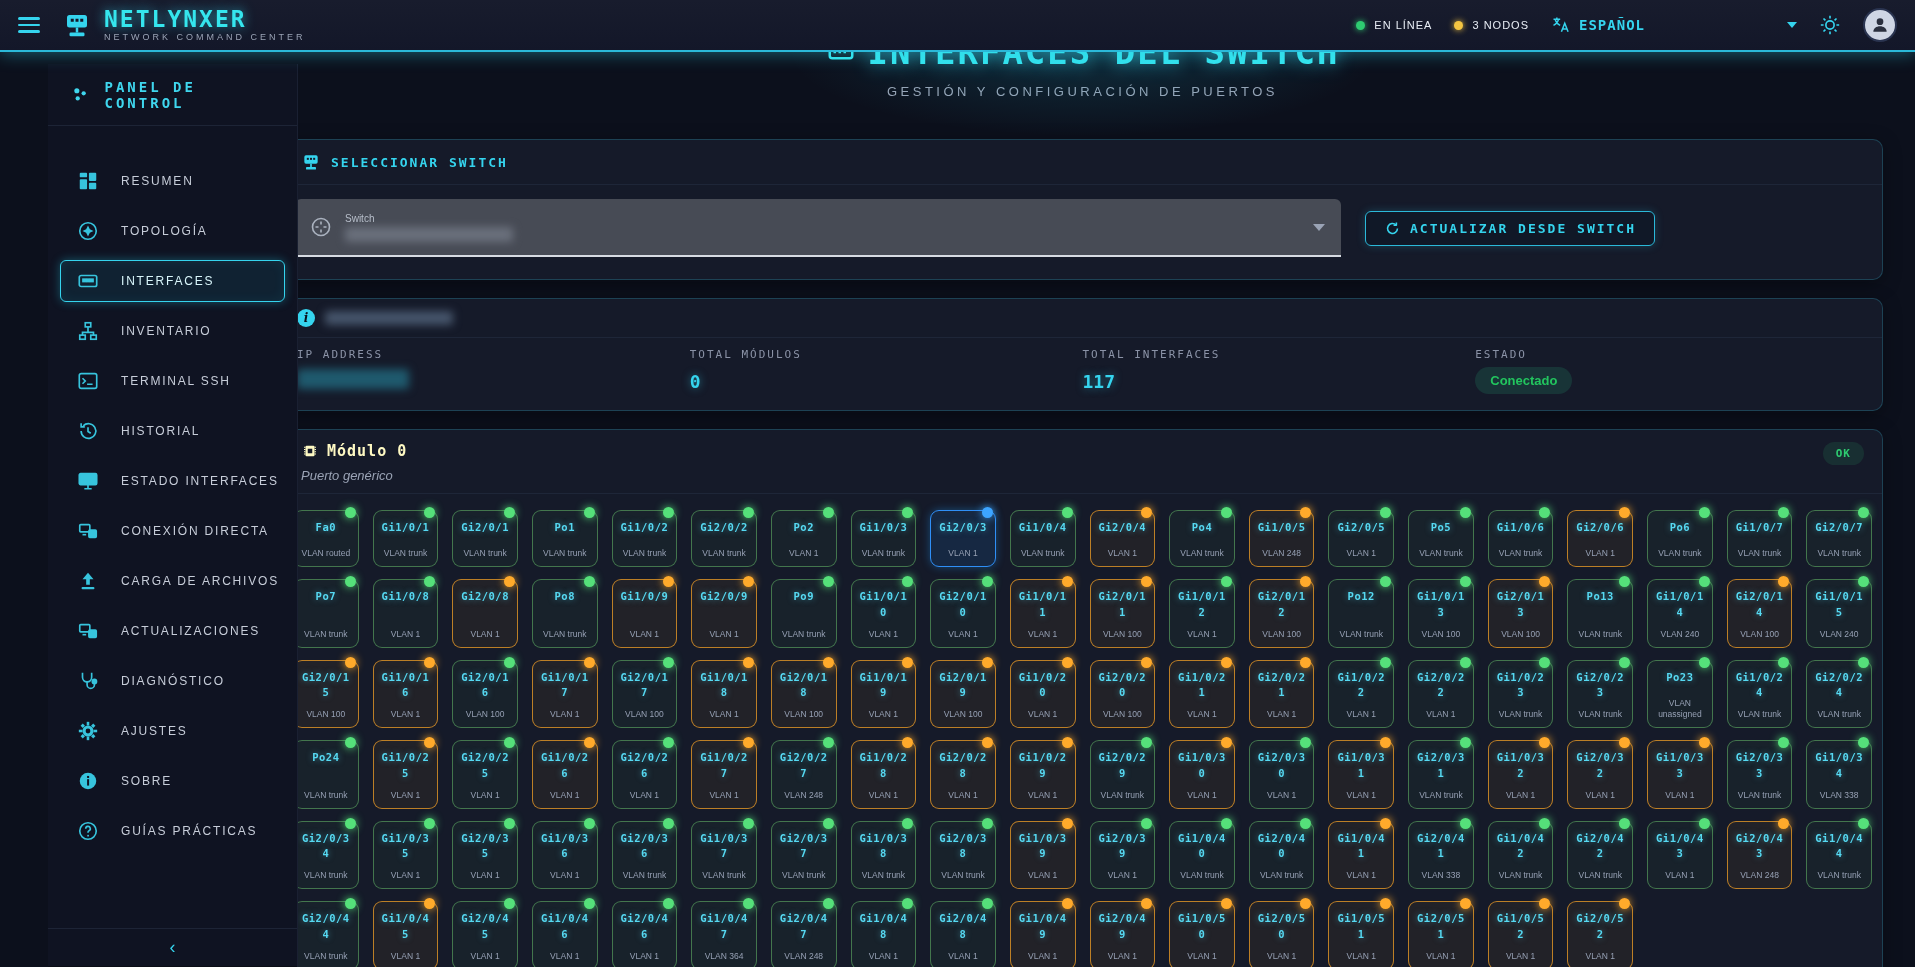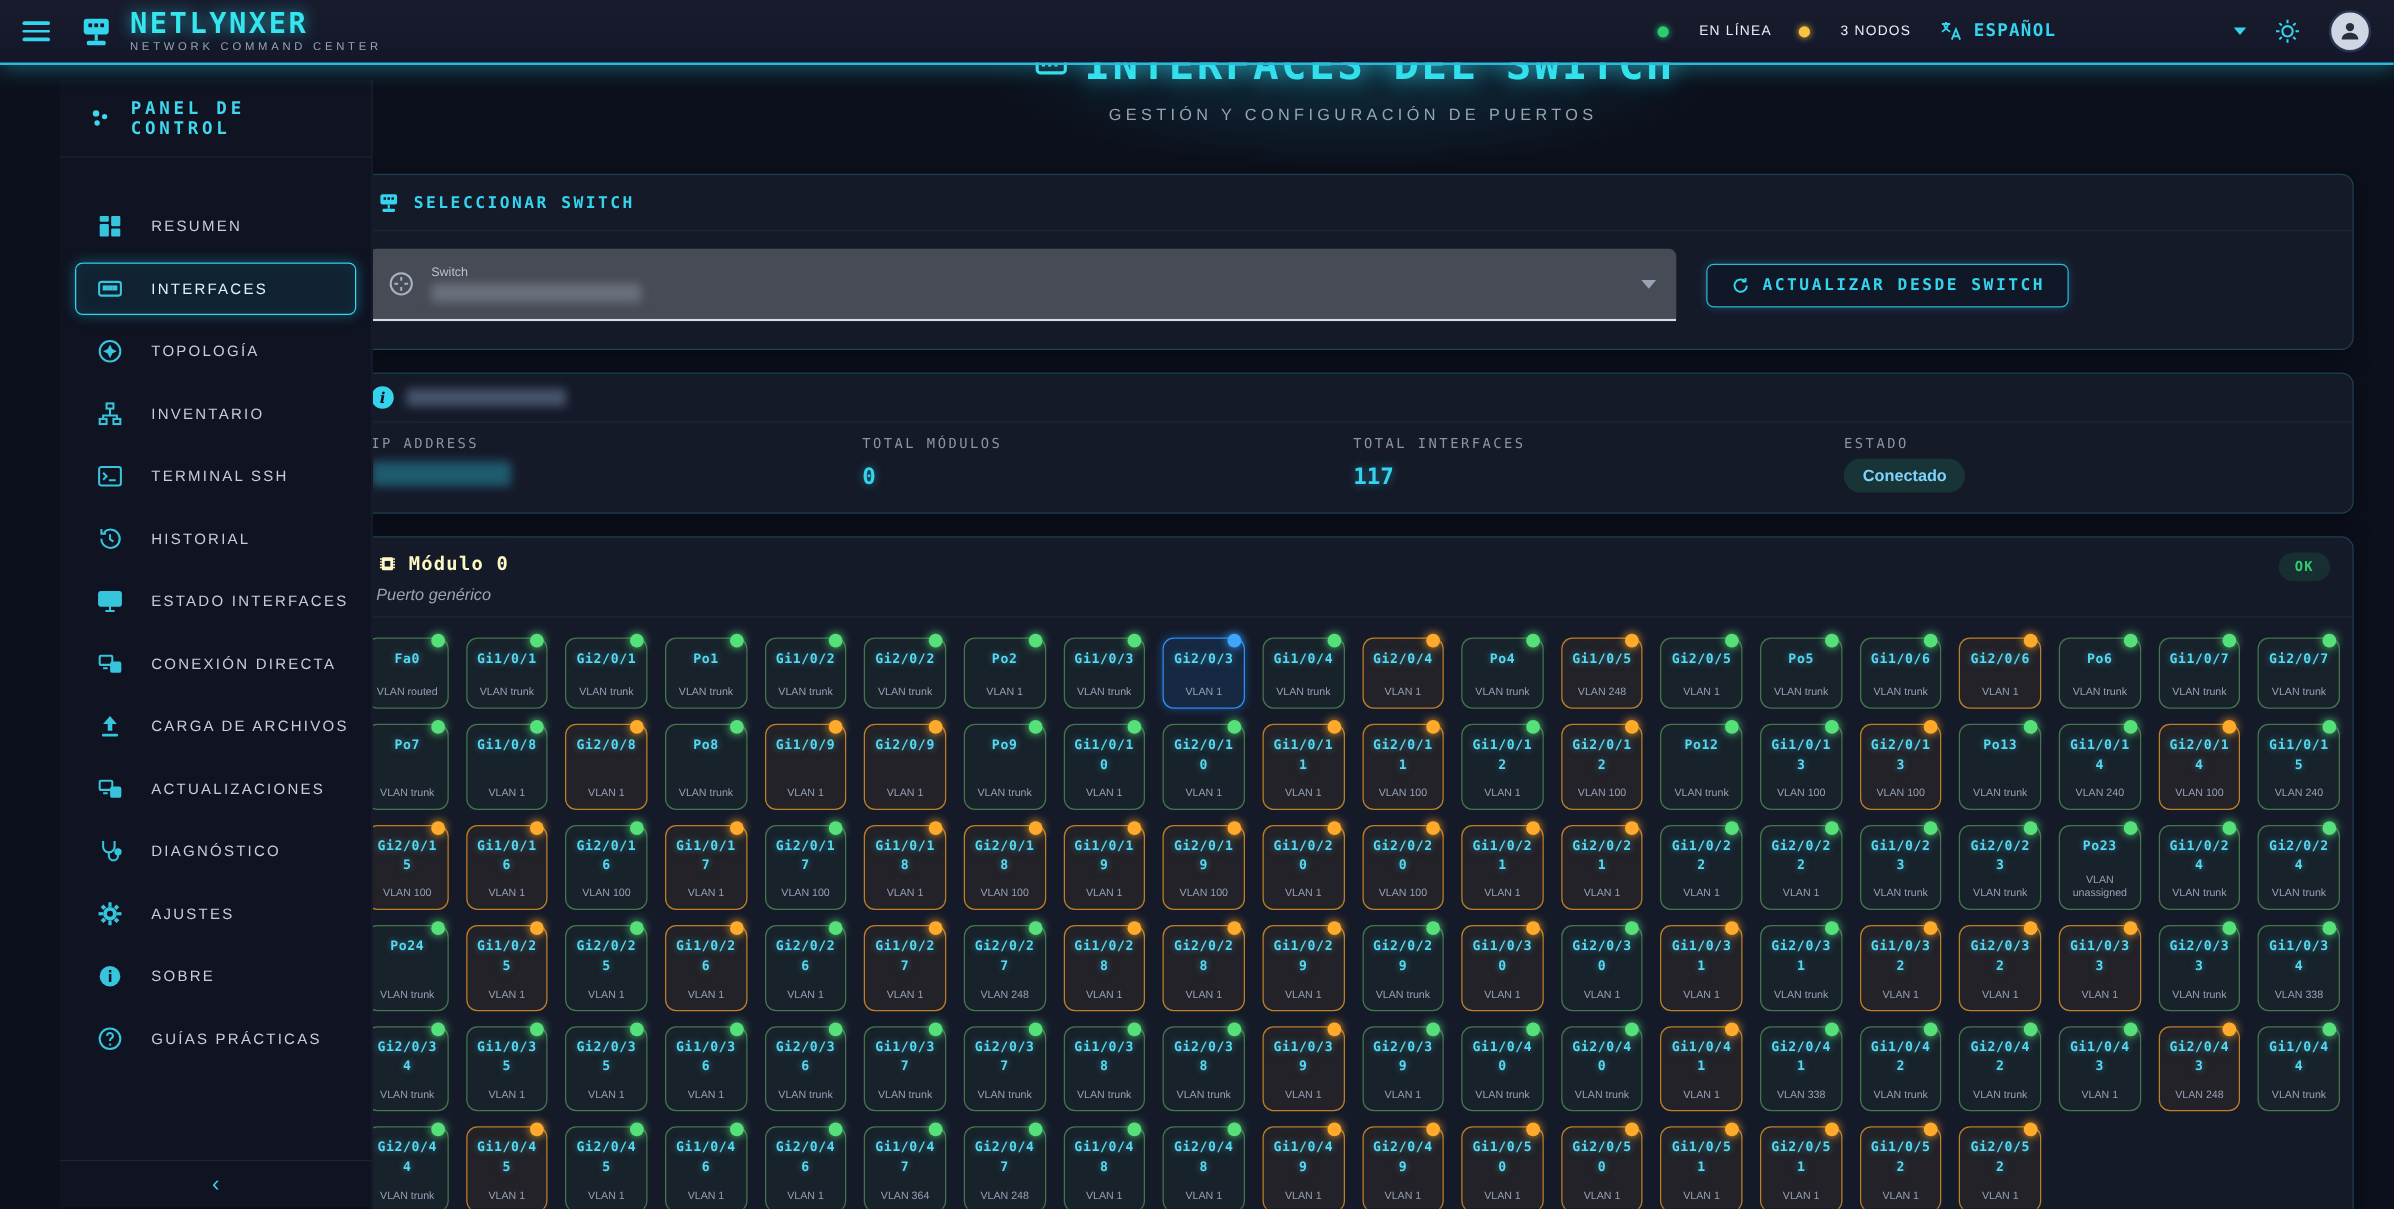--- a/index.html
+++ b/index.html
@@ -19,21 +19,21 @@
     display:flex; align-items:center; padding:15px 18px;
   }
   .burger { width:22px; display:flex; flex-direction:column; gap:4px; cursor:pointer; margin-right:22px; }
   .burger i { display:block; height:2.5px; background:#35d4ee; border-radius:2px; }
   .brand { display:flex; align-items:center; gap:12px; }
   .brand svg { color:#35d4ee; }
   .brand-name { color:#35e6ee; font-size:23px; font-weight:bold; letter-spacing:2px;
     font-family:"DejaVu Sans Mono", monospace; text-shadow:0 0 12px rgba(53,212,238,.7); line-height:1; }
   .brand-sub { color:#9aa3b5; font-size:9px; letter-spacing:3px; margin-top:1px; }
   .header-right { margin-left:auto; display:flex; align-items:center; gap:22px; }
-  .statusline { display:flex; align-items:center; gap:24px; font-size:11px; letter-spacing:1px; color:#e8edf5; }
+  .statusline { display:flex; align-items:center; gap:9px; font-size:11px; letter-spacing:1px; color:#e8edf5; }
   .dot { width:9px; height:9px; border-radius:50%; display:inline-block; }
   .dot.green { background:#2ecc71; box-shadow:0 0 6px #2ecc71; }
   .dot.amber { background:#f4c542; box-shadow:0 0 6px #f4c542; }
   .lang { display:flex; align-items:center; gap:8px; color:#35d4ee; font-weight:bold;
     font-size:14px; letter-spacing:1px; cursor:pointer; font-family:"DejaVu Sans Mono", monospace;}
   .caret { width:0; height:0; border-left:5px solid transparent; border-right:5px solid transparent;
     border-top:6px solid #35d4ee; margin-left:120px; cursor:pointer; }
   .sun-btn { color:#35d4ee; cursor:pointer; display:flex; }
   .avatar { width:34px; height:34px; border-radius:50%; background:#cfd6e4; display:flex;
     align-items:center; justify-content:center; cursor:pointer; border:2px solid #2a3450; }
@@ -97,21 +97,21 @@
     font-size:12px; font-weight:bold; display:flex; align-items:center; justify-content:center;
     font-family:"DejaVu Serif", serif; font-style:italic; }
   .redact.title-val { width:128px; height:14px; background:#46556b; }
   .stats-row { display:flex; padding:10px 14px 16px; }
   .stat { width:400px; }
   .stat-label { color:#8b93a7; font-size:11px; letter-spacing:2px; font-family:"DejaVu Sans Mono", monospace; }
   .stat-value { margin-top:10px; color:#35d4ee; font-size:18px; font-weight:bold;
     font-family:"DejaVu Sans Mono", monospace; text-shadow:0 0 8px rgba(53,212,238,.5); }
   .redact.ip-val { width:112px; height:20px; background:#1f5a6e; margin-top:8px; }
   .badge-green { display:inline-block; margin-top:6px; padding:6px 15px; border-radius:14px;
-    background:rgba(46,229,157,.13); color:#7dd3fc; font-size:13px; font-weight:bold; }
+    background:rgba(46,229,157,.13); color:#22c55e; font-size:13px; font-weight:bold; }
   
   .mod-card { margin-top:18px; padding-bottom:18px; }
   .mod-hd { position:relative; padding:12px 18px 10px; border-bottom:1px solid #1e2638; }
   .mod-title { display:flex; align-items:center; gap:8px; color:#fef9c3; font-weight:bold;
     font-size:15px; letter-spacing:1px; font-family:"DejaVu Sans Mono", monospace; }
   .mod-sub { margin-top:8px; color:#9aa3b5; font-size:13px; font-style:italic; }
   .ok-badge { position:absolute; right:18px; top:12px; padding:5px 13px; border-radius:13px;
     background:rgba(46,204,113,.12); color:#2ecc71; font-size:11px; font-weight:bold;
     letter-spacing:1px; font-family:"DejaVu Sans Mono", monospace; }
   .ports-grid { display:grid; grid-template-columns:repeat(20, 1fr); gap:12px 14px; padding:16px 10px 4px; }
@@ -199,39 +199,39 @@
         <span class="icn">
           <svg width="22" height="22" viewBox="0 0 24 24" fill="currentColor">
             <rect x="3" y="3" width="8" height="5" rx="1"></rect>
             <rect x="13" y="3" width="8" height="9" rx="1"></rect>
             <rect x="3" y="10" width="8" height="11" rx="1"></rect>
             <rect x="13" y="14" width="8" height="7" rx="1"></rect>
           </svg>
         </span>
         <span class="lbl">RESUMEN</span>
       </div>
+      <div class="mitem">
+        <span class="icn">
+          <svg width="22" height="22" viewBox="0 0 24 24" fill="none" stroke="currentColor" stroke-width="1.8">
+            <circle cx="12" cy="12" r="9"></circle>
+            <path d="M12 6l2 4 4 2-4 2-2 4-2-4-4-2 4-2z" fill="currentColor" stroke="none"></path>
+          </svg>
+        </span>
+        <span class="lbl">TOPOLOGÍA</span>
+      </div>
       <div class="mitem active">
         <span class="icn">
           <svg width="22" height="22" viewBox="0 0 24 24" fill="none" stroke="currentColor" stroke-width="1.8">
             <rect x="2.5" y="6" width="19" height="12" rx="2"></rect>
             <rect x="6.5" y="10" width="2.6" height="2.6" fill="currentColor"></rect>
             <rect x="10.7" y="10" width="2.6" height="2.6" fill="currentColor"></rect>
             <rect x="14.9" y="10" width="2.6" height="2.6" fill="currentColor"></rect>
           </svg>
         </span>
         <span class="lbl">INTERFACES</span>
-      </div>
-      <div class="mitem">
-        <span class="icn">
-          <svg width="22" height="22" viewBox="0 0 24 24" fill="none" stroke="currentColor" stroke-width="1.8">
-            <circle cx="12" cy="12" r="9"></circle>
-            <path d="M12 6l2 4 4 2-4 2-2 4-2-4-4-2 4-2z" fill="currentColor" stroke="none"></path>
-          </svg>
-        </span>
-        <span class="lbl">TOPOLOGÍA</span>
       </div>
       <div class="mitem">
         <span class="icn">
           <svg width="22" height="22" viewBox="0 0 24 24" fill="none" stroke="currentColor" stroke-width="1.8">
             <rect x="9" y="3" width="6" height="4.5"></rect>
             <rect x="3" y="16.5" width="6" height="4.5"></rect>
             <rect x="15" y="16.5" width="6" height="4.5"></rect>
             <path d="M12 7.5v4M6 16.5v-3h12v3M12 11.5v2"></path>
           </svg>
         </span>

